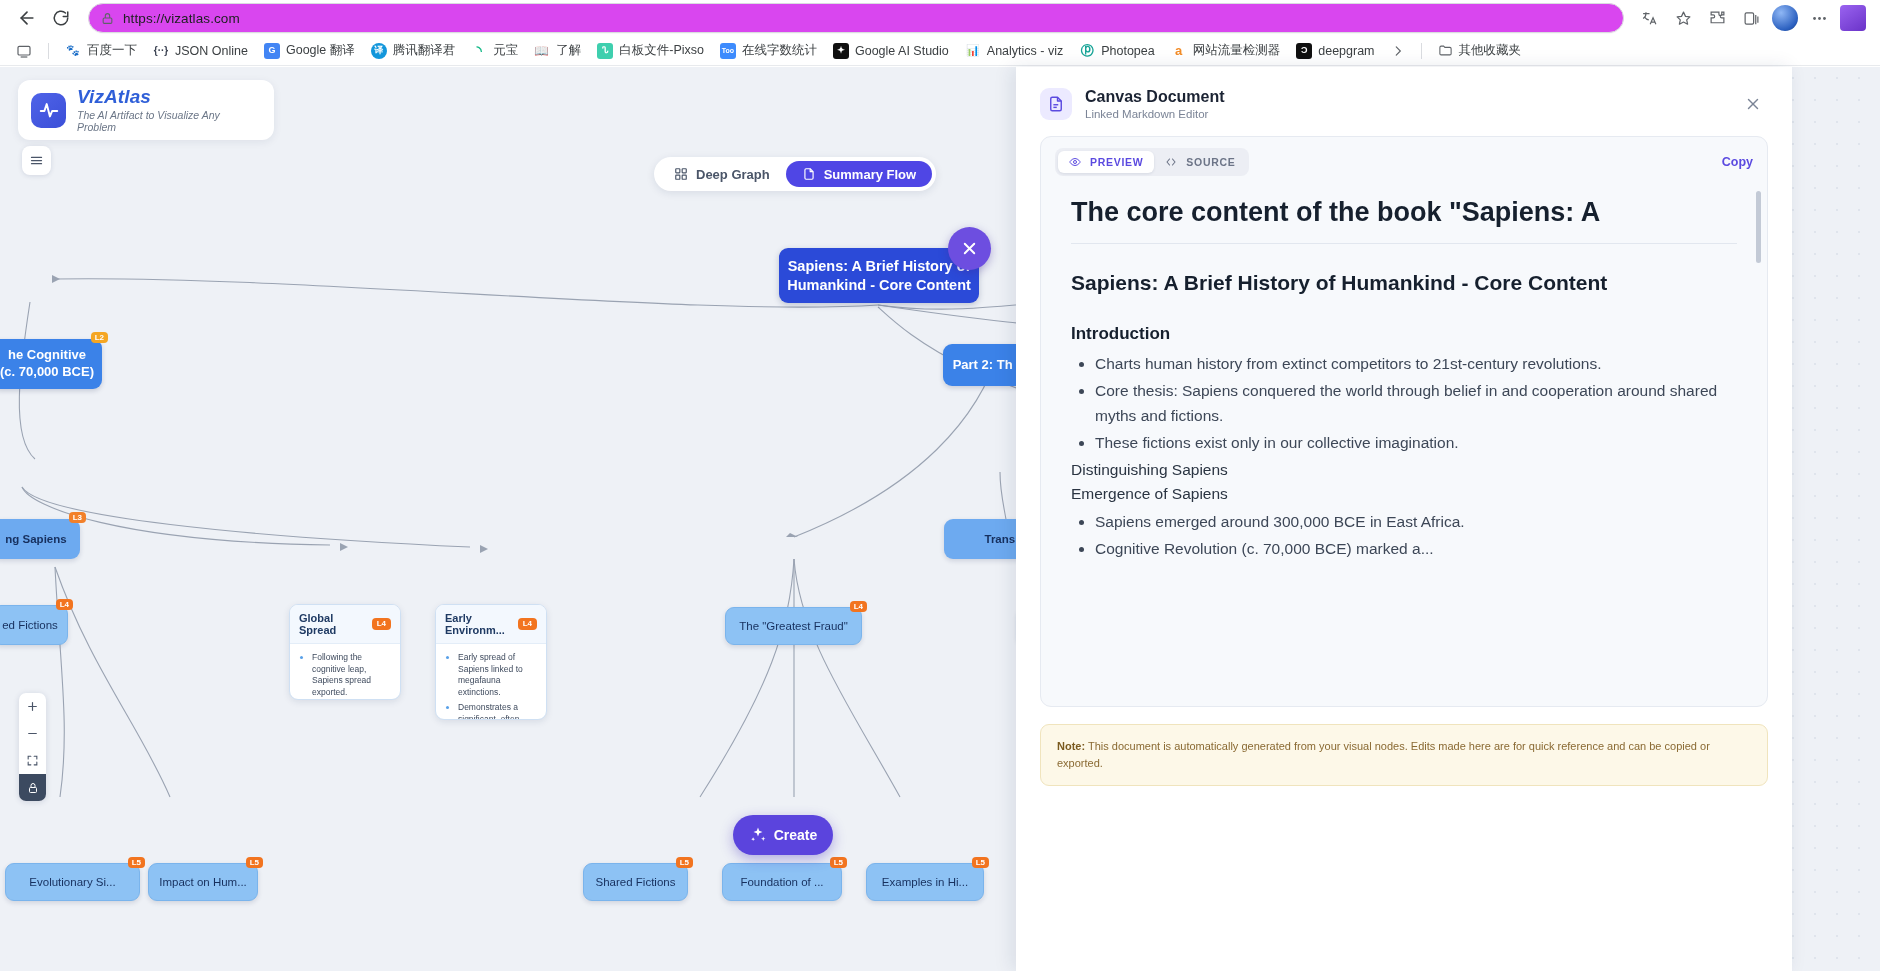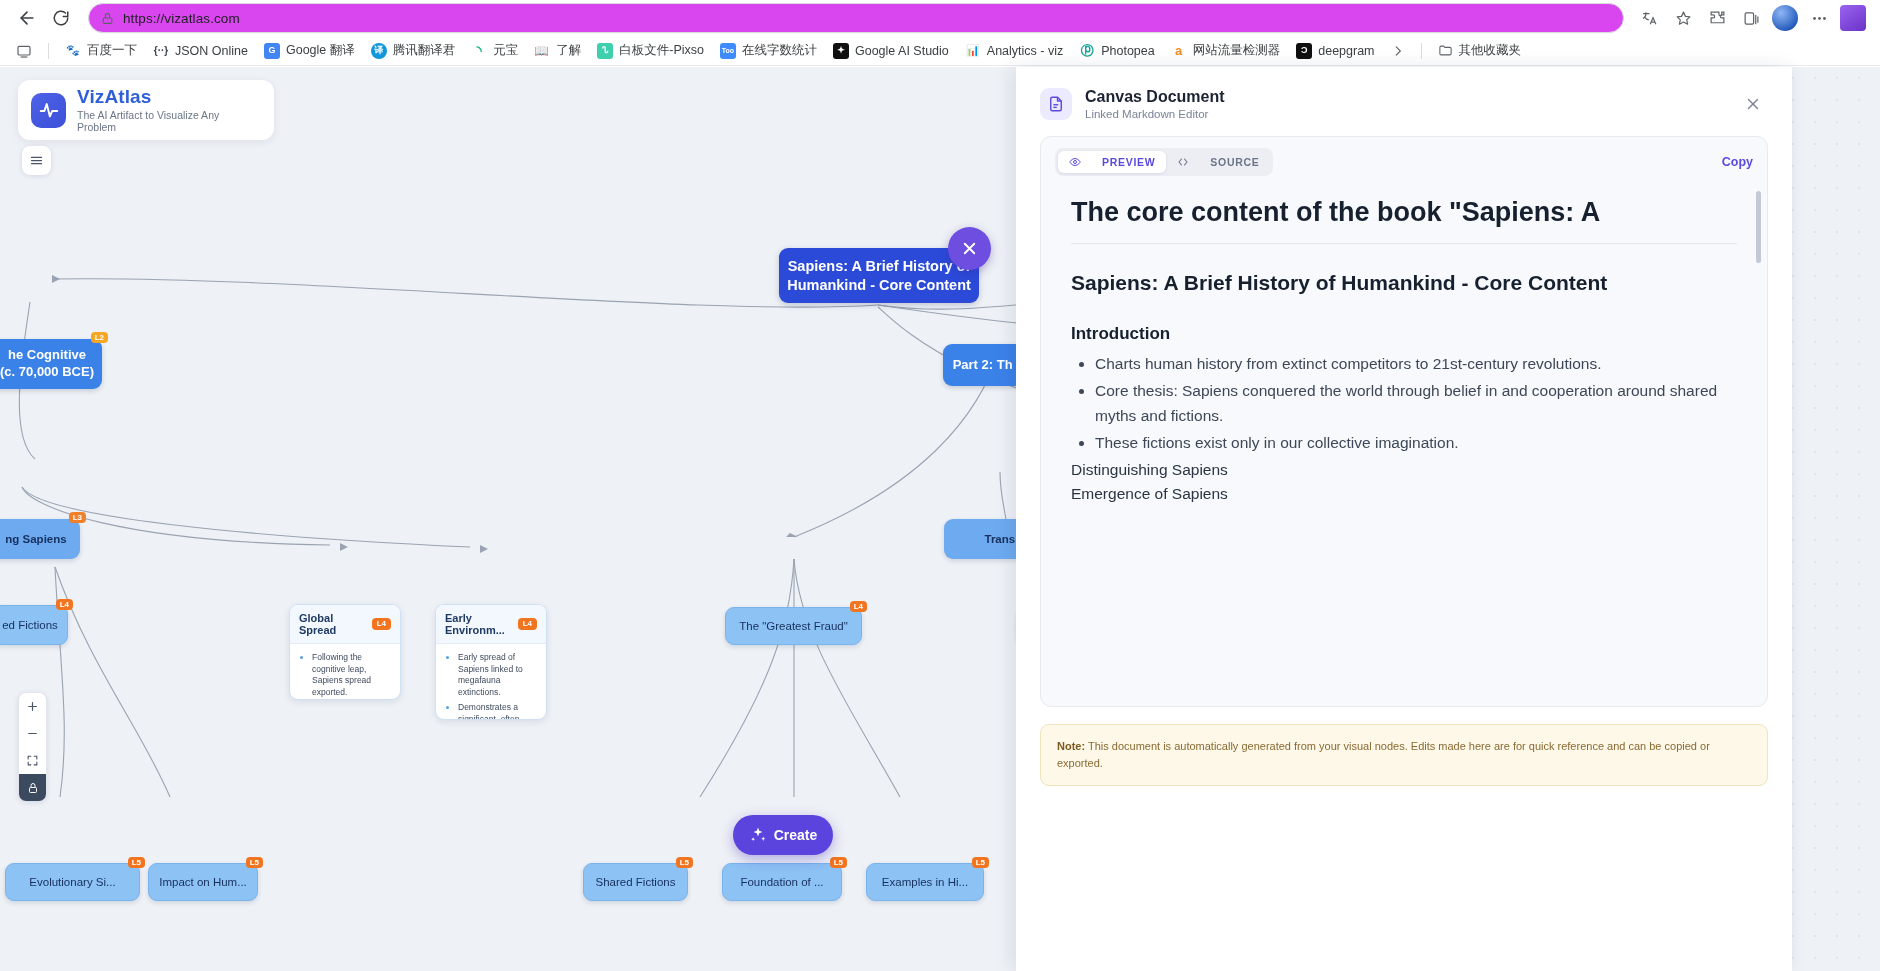--- a/index.html
+++ b/index.html
@@ -65,21 +65,21 @@
   }
   .canvas-frame {
     position: absolute; top: 6px; left: 6px; width: 1210px; height: 892px;
     background: #eef1f6; border-radius: 10px;
   }
 
   
   .logo-card {
     position: absolute; left: 18px; top: 13px; width: 256px; height: 60px;
     background: #fff; border-radius: 12px; display: flex; align-items: center;
-    gap: 11px; padding: 0 13px; box-shadow: 0 2px 8px rgba(20,35,80,.08);
+    gap: 11px; padding: 0 13px; box-shadow: 0 2px 8px rgba(20,35,80,.08); font-style: italic;
   }
   .logo-badge {
     width: 35px; height: 35px; border-radius: 10px;
     background: linear-gradient(140deg,#4f63e8,#3b4fd8); flex: 0 0 auto;
     display: flex; align-items: center; justify-content: center;
   }
   .logo-title { font-size: 19px; font-weight: 700; color: #2f5fd8; line-height: 1.05; letter-spacing: .1px;}
   .logo-sub { font-size: 10.5px; color: #6b7687; margin-top: 2px; }
 
   .menu-btn {
@@ -193,21 +193,21 @@
     margin: 0 24px; background: #f7f9fc; border: 1px solid #e6eaf1; border-radius: 11px;
     display: flex; flex-direction: column; height: 571px; overflow: hidden;
   }
   .doc-toolbar {
     display: flex; align-items: center; padding: 11px 14px 9px 14px; gap: 0;
   }
   .seg {
     display: flex; background: #eceef4; border-radius: 8px; padding: 3px;
   }
   .seg-item {
-    display: flex; align-items: center; gap: 21px; font-size: 10.5px; font-weight: 700;
+    display: flex; align-items: center; gap: 9px; font-size: 10.5px; font-weight: 700;
     letter-spacing: .7px; color: #6c7487; padding: 5px 11px; border-radius: 6px; cursor: pointer;
   }
   .seg-item.active { background: #fff; color: #5b4ae0; box-shadow: 0 1px 3px rgba(20,35,80,.10); }
   .copy-link { margin-left: auto; font-size: 12.5px; font-weight: 700; color: #5b4ae0; cursor: pointer; }
 
   .doc-scroll {
     flex: 1; overflow: hidden; padding: 4px 30px 10px 30px; position: relative;
   }
   .doc-h1 { font-size: 27px; font-weight: 700; color: #16202e; line-height: 1.17;
             margin: 8px 0 0 0; padding-bottom: 14px; border-bottom: 1px solid #e2e7ef; }
@@ -418,20 +418,42 @@
     </div>
 
     <div class="menu-btn">
       <svg width="15" height="15" viewBox="0 0 24 24" fill="none" stroke="#4a5568" stroke-width="2" stroke-linecap="round">
           <line x1="4" y1="7" x2="20" y2="7"></line>
           <line x1="4" y1="12" x2="20" y2="12"></line>
           <line x1="4" y1="17" x2="20" y2="17"></line>
         </svg>
     </div>
 
+    <div class="view-toggle">
+      <div class="vt-item">
+        <span>
+          <svg width="14" height="14" viewBox="0 0 24 24" fill="none" stroke="#4a5568" stroke-width="2">
+              <rect x="3" y="3" width="7" height="7" rx="1"></rect>
+              <rect x="14" y="3" width="7" height="7" rx="1"></rect>
+              <rect x="3" y="14" width="7" height="7" rx="1"></rect>
+              <rect x="14" y="14" width="7" height="7" rx="1"></rect>
+            </svg>
+        </span>
+        <span>Deep Graph</span>
+      </div>
+      <div class="vt-item active">
+        <span>
+          <svg width="14" height="14" viewBox="0 0 24 24" fill="none" stroke="#fff" stroke-width="2" stroke-linejoin="round">
+              <path d="M14 3H7a2 2 0 0 0-2 2v14a2 2 0 0 0 2 2h10a2 2 0 0 0 2-2V8z"></path>
+              <polyline points="14 3 14 8 19 8"></polyline>
+            </svg>
+        </span>
+        <span>Summary Flow</span>
+      </div>
+    </div>
 
     <div class="node node-root">
       <span>Sapiens: A Brief History of Humankind - Core Content</span>
     </div>
 
     <div class="node node-l2" style="left:-8px;top:272px;width:110px;height:50px;">
       <span>he Cognitive (c. 70,000 BCE)</span>
       <span class="badge l2">L2</span>
     </div>
 
@@ -612,20 +634,24 @@
 
         <div class="doc-h3">Introduction</div>
         <ul class="doc-ul">
           <li>Charts human history from extinct competitors to 21st-century revolutions.</li>
           <li>Core thesis: Sapiens conquered the world through belief in and cooperation around shared myths and fictions.</li>
           <li>These fictions exist only in our collective imagination.</li>
         </ul>
 
         <div class="doc-p">Distinguishing Sapiens</div>
         <div class="doc-p">Emergence of Sapiens</div>
+        <ul class="doc-ul">
+          <li>Sapiens emerged around 300,000 BCE in East Africa.</li>
+          <li>Cognitive Revolution (c. 70,000 BCE) marked a...</li>
+        </ul>
       </div>
     </div>
 
     <div class="note-box">
       <div class="note-text">
         <b>Note:</b><span> This document is automatically generated from your visual nodes. Edits made here are for quick reference and can be copied or exported.</span>
       </div>
     </div>
   </div>
 

